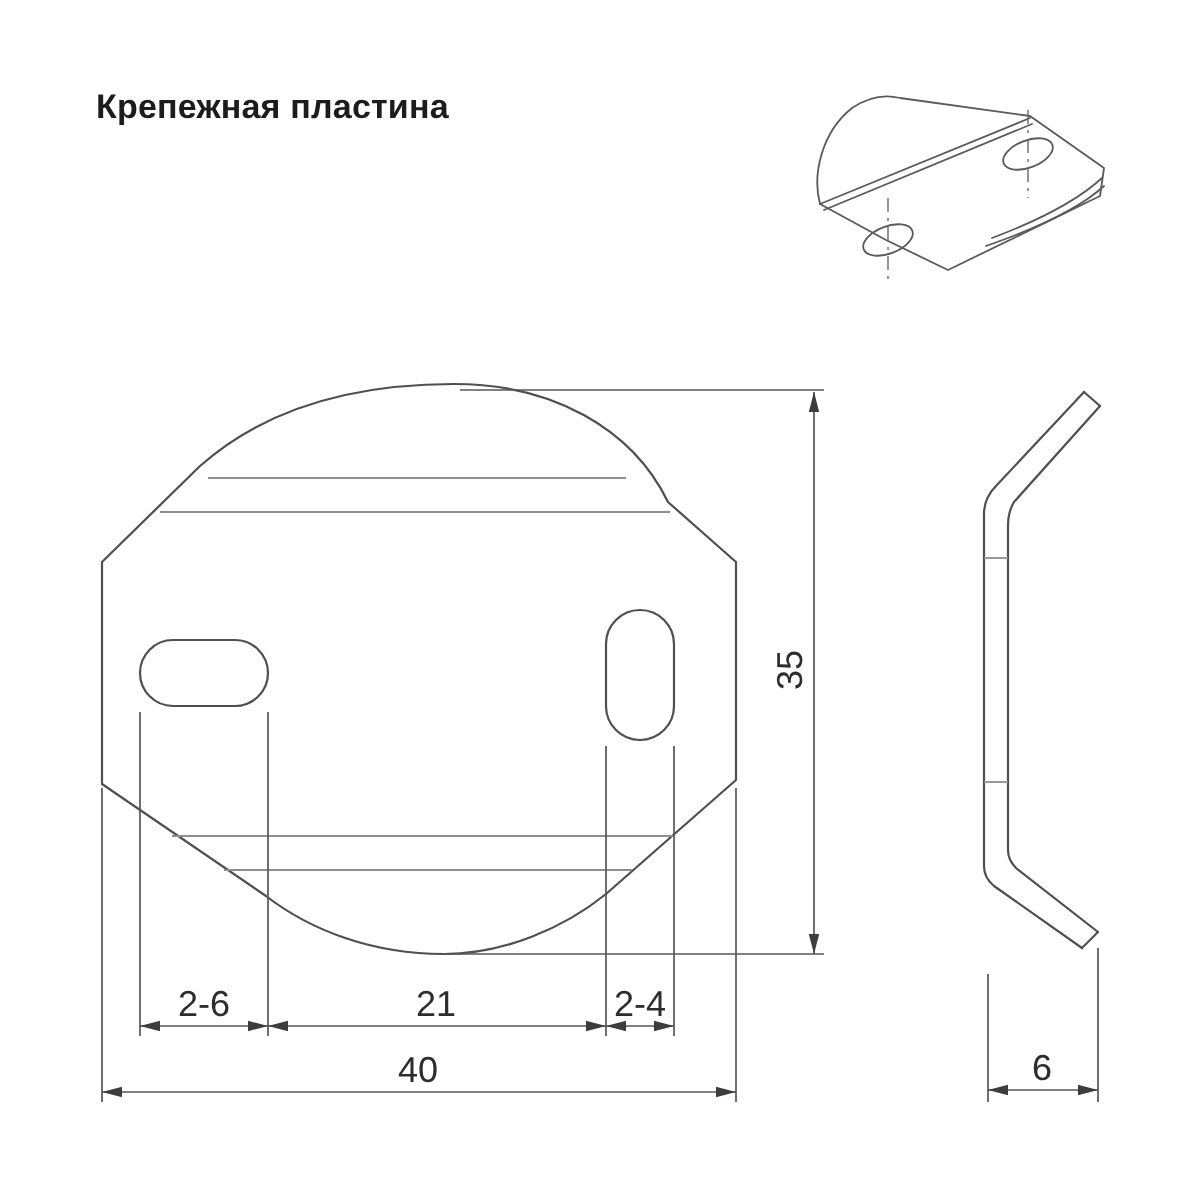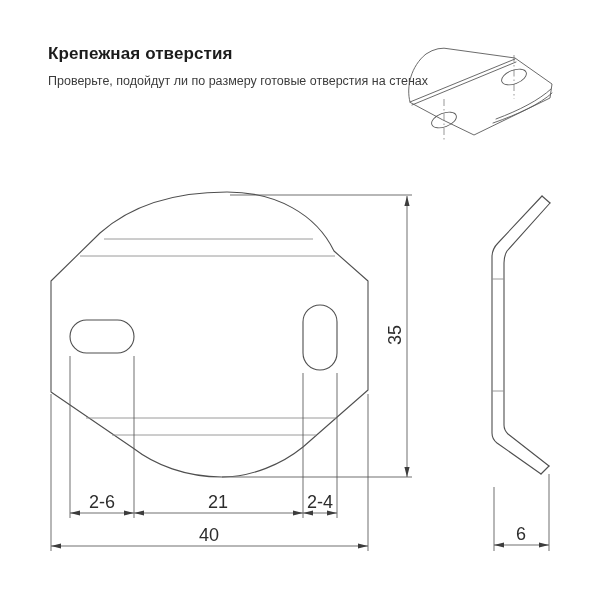--- a/index.html
+++ b/index.html
@@ -16,22 +16,22 @@
   .dim-label{font-family:"Liberation Sans",sans-serif;font-size:18px;fill:#2d2d2d;}
   .icon{stroke:#5a5a5a;stroke-width:.9;fill:none;stroke-linejoin:round;stroke-linecap:round;}
   .cl{stroke:#6a6a6a;stroke-width:.7;stroke-dasharray:7 3 1.5 3;fill:none;}
 </style>
 </head>
 <body>
 
 <div class="page">
 
   <div class="header">
-    <h1>Крепежная отверстия</h1>
-    <p class="sub"><span>Проверьте, подойдут ли по размеру готовые отверстия на стенах</span><br>
+    <h1>Крепежная пластина</h1>
+    <p class="sub"><br>
     </p>
   </div>
 
   <svg class="drawing" viewBox="0 0 600 600">
 
     <g transform="translate(398,40)">
       <path class="icon" d="M 12 62 C 8 47 13 26 28 14 Q 40 6 52 9 L 117 18 L 154 44 L 152 58 L 76 95 L 45 80 Z"></path>
       <path class="icon" d="M 12 62 L 117 19"></path>
       <path class="icon" d="M 14 65 L 118 22"></path>
       <path class="icon" d="M 153 49 C 141 60 122 70 98 79"></path>

